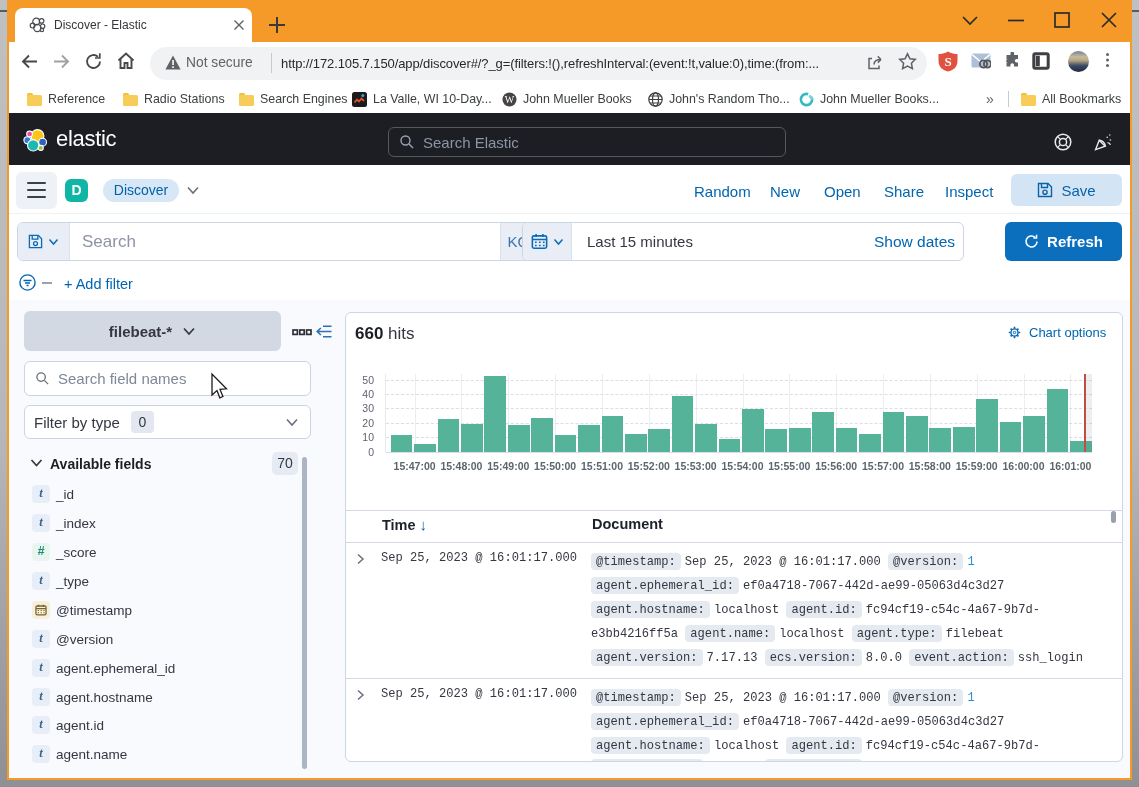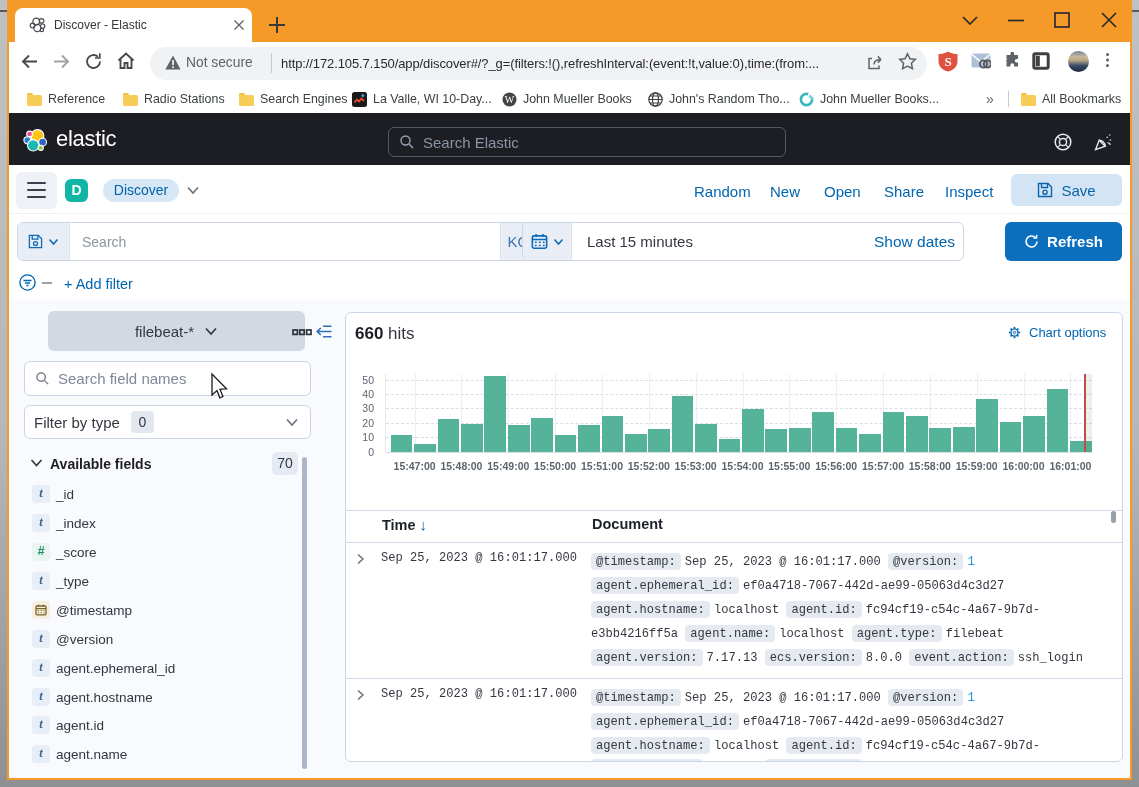--- a/index.html
+++ b/index.html
@@ -38,21 +38,21 @@
 #dpill{position:absolute;left:103px;top:179px;width:76px;height:23px;background:#d7e7f6;border-radius:12px;color:#0062a8;font-size:14px;text-align:center;line-height:23px;}
 .klink{position:absolute;top:183px;font-size:15px;color:#0065b0;}
 #savebtn{position:absolute;left:1011px;top:174px;width:111px;height:32px;background:#d3e5f5;border-radius:6px;display:flex;align-items:center;justify-content:center;gap:8px;color:#0a62a8;font-size:15px;font-weight:500;}
 #ktoolline{position:absolute;left:9px;top:213px;width:1121px;height:1px;background:#eef1f5;}
 
 .qgroup{position:absolute;top:222px;height:39px;border:1px solid #ccd5e2;border-radius:6px;background:#fff;display:flex;overflow:hidden;align-items:stretch;}
 .qaddon{background:#e9edf5;display:flex;align-items:center;justify-content:center;gap:5px;}
 #refreshbtn{position:absolute;left:1005px;top:222px;width:117px;height:39px;background:#0b6fbe;border-radius:6px;display:flex;align-items:center;justify-content:center;gap:8px;color:#fff;font-size:15px;font-weight:bold;}
 
 #contentbg{position:absolute;left:9px;top:300px;width:1121px;height:478px;background:#f9fafd;}
-#ipsel{position:absolute;left:24px;top:311px;width:257px;height:40px;background:#d3d9e3;border-radius:6px;display:flex;align-items:center;justify-content:center;gap:10px;font-size:15px;font-weight:normal;color:#343741;margin-left:24px;}
+#ipsel{position:absolute;left:24px;top:311px;width:257px;height:40px;background:#d3d9e3;border-radius:6px;display:flex;align-items:center;justify-content:center;gap:10px;font-size:15px;font-weight:bold;color:#343741;}
 #fsearch{position:absolute;left:24px;top:361px;width:287px;height:35px;background:#fff;border:1px solid #cbd4e2;border-radius:6px;display:flex;align-items:center;gap:8px;padding-left:10px;}
 #fsearch span{color:#7e8899;font-size:15px;}
 #ftype{position:absolute;left:24px;top:405px;width:287px;height:34px;background:#fff;border:1px solid #cbd4e2;border-radius:6px;display:flex;align-items:center;padding-left:9px;font-size:15px;color:#343741;}
 #zbadge{background:#e2e7f0;border-radius:4px;width:23px;height:22px;text-align:center;line-height:22px;font-size:14px;margin-left:11px;}
 #avail{position:absolute;left:50px;top:456px;font-size:14px;font-weight:bold;color:#1d1e24;}
 #badge70{position:absolute;left:272px;top:452px;width:26px;height:23px;background:#e6eaf2;border-radius:5px;font-size:14px;color:#343741;text-align:center;line-height:23px;}
 #sscroll{position:absolute;left:302px;top:457px;width:5px;height:312px;background:#adb5c4;border-radius:3px;}
 .frow{position:absolute;left:32px;display:flex;align-items:center;gap:6px;height:18px;}
 .ficon{width:18px;height:18px;border-radius:4px;font-size:12.5px;text-align:center;line-height:17px;flex:0 0 18px;}
 .ficon.t{background:#e7eef7;color:#39648f;font-style:italic;font-weight:bold;font-family:"Liberation Serif",serif;}
@@ -250,21 +250,21 @@
   <div class="qaddon" style="width:52px;border-right:1px solid #dde3ec;">
     <svg width="15" height="15" viewBox="0 0 16 16" fill="none" stroke="#0c6bb8" stroke-width="1.4">
         <path d="M1.5 1.5 H11 L14.5 5 V14.5 H1.5 Z"></path>
         <path d="M4.5 1.8 V5.5 H10.5 V1.8"></path>
         <circle cx="8" cy="10.2" r="2.1"></circle>
       </svg>
     <svg width="11" height="8" viewBox="0 0 11 8" fill="none" stroke="#0c6bb8" stroke-width="1.5">
         <path d="M1.5 1.5 L5.5 6 L9.5 1.5"></path>
       </svg>
   </div>
-  <div style="flex:1;display:flex;align-items:center;padding-left:12px;color:#8e94a3;font-size:14px;">Search</div>
+  <div style="flex:1;display:flex;align-items:center;padding-left:12px;color:#8e94a3;font-size:17px;">Search</div>
   <div class="qaddon" style="width:44px;border-left:1px solid #dde3ec;color:#3b74ae;font-size:15px;">KQL</div>
 </div>
 <div class="qgroup" style="left:522px;width:442px;justify-content:center;">
   <div class="qaddon" style="width:49px;border-right:1px solid #dde3ec;">
     <svg width="17" height="17" viewBox="0 0 15 15" fill="none" stroke="#0c6bb8" stroke-width="1.4">
         <rect x="1.2" y="2.5" width="12.6" height="11" rx="1.5"></rect>
         <path d="M1.2 5.8 H13.8 M4.5 0.8 V3.5 M10.5 0.8 V3.5"></path>
         <path d="M3.5 8.2 H5 M7 8.2 H8.5 M10.5 8.2 H12 M3.5 11 H5 M7 11 H8.5 M10.5 11 H12" stroke-width="1.3"></path>
       </svg>
     <svg width="11" height="8" viewBox="0 0 11 8" fill="none" stroke="#0c6bb8" stroke-width="1.5">

